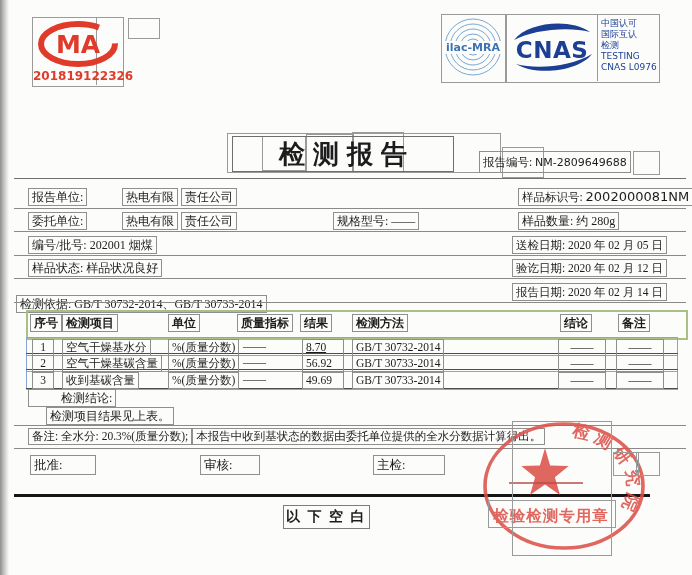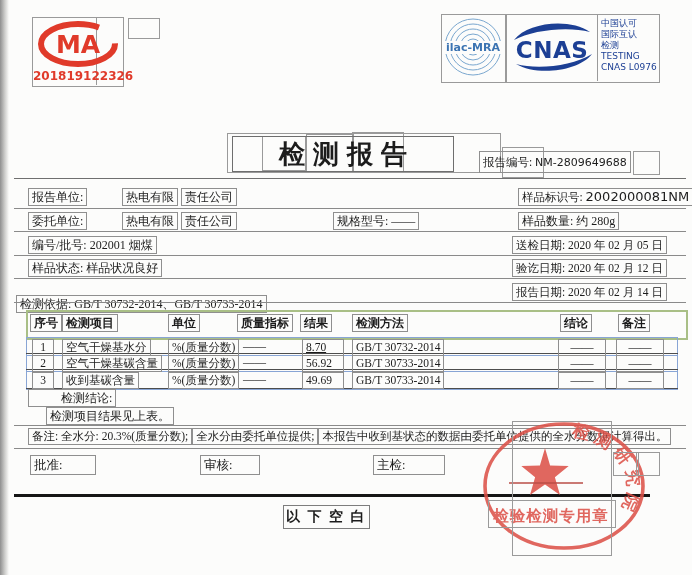--- a/index.html
+++ b/index.html
@@ -182,21 +182,20 @@
   <div class="box cell" style="left:352px;top:372px;">GB/T 30733-2014</div>
   <div class="box cell" style="left:558px;top:372px;width:40px;text-align:center;">——</div>
   <div class="box cell" style="left:616px;top:372px;width:40px;text-align:center;">——</div>
 
   <div class="box" style="left:28px;top:389px;padding-left:32px;">检测结论:</div>
   <div class="box" style="left:46px;top:407px;">检测项目结果见上表。</div>
   <div class="hline" style="top:425px;"></div>
 
   <div style="position:absolute;left:28px;top:428px;display:flex;">
     <div class="box cell" style="position:static;">备注: 全水分: 20.3%(质量分数);</div>
-    <div class="box cell" style="position:static;">全水分由委托单位提供;</div>
     <div class="box cell" style="position:static;">本报告中收到基状态的数据由委托单位提供的全水分数据计算得出。</div>
   </div>
   <div class="hline" style="top:448px;"></div>
 
   <div class="box sigbox" style="left:30px;top:455px;height:18px;line-height:18px;width:58px;">批准:</div>
   <div class="box sigbox" style="left:200px;top:455px;height:18px;line-height:18px;width:52px;">审核:</div>
   <div class="box sigbox" style="left:373px;top:455px;height:18px;line-height:18px;width:64px;">主检:</div>
 
   <div style="position:absolute;left:14px;top:494px;width:636px;height:3px;background:#151515;"></div>
 

